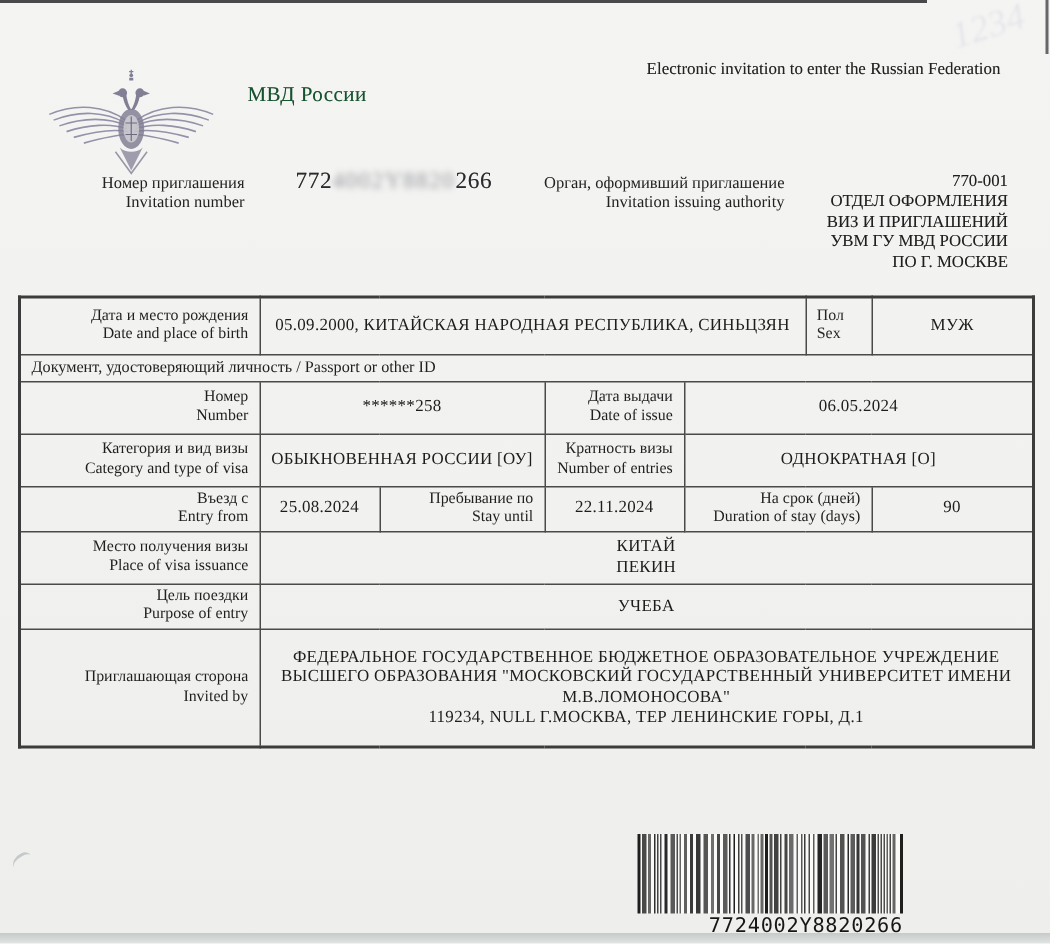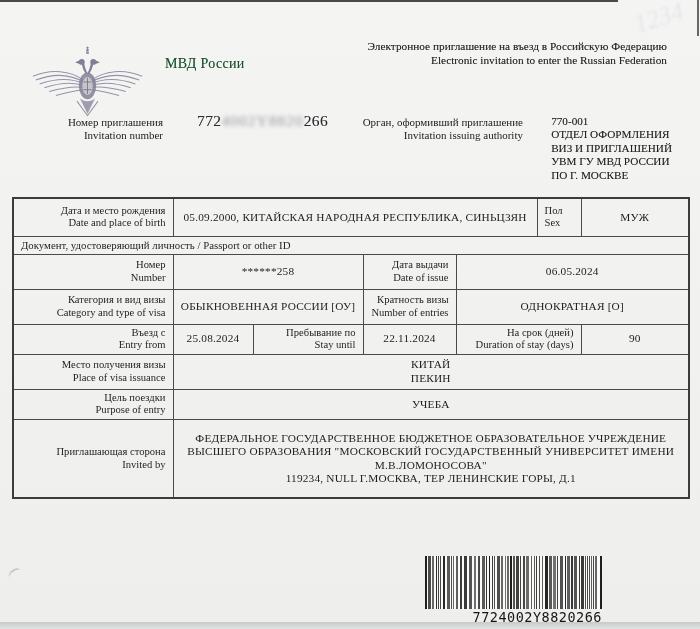--- a/index.html
+++ b/index.html
@@ -22,21 +22,21 @@
     background:linear-gradient(180deg,#c6cbca,#e0e4e3);}
   
   .emblem{left:30px;top:44px;width:115px;height:76px;}
   .agency{left:165px;top:56px;font-size:14px;letter-spacing:.3px;color:#14532d;}
   .doc-title{right:33px;top:40px;text-align:right;font-size:11.3px;line-height:13.5px;color:#222;}
   .fieldlabel{font-size:11px;line-height:13px;text-align:right;color:#222;}
   .inv-label{right:537px;top:116px;width:170px;}
   .inv-value{left:197px;top:112px;font-size:15.5px;letter-spacing:.4px;color:#2a2a2e;}
   .blurpx{filter:blur(2.3px);opacity:.72;letter-spacing:1px;color:#7c7c86;}
   .auth-label{right:177px;top:116px;width:210px;}
-  .auth-value{right:28px;top:115px;font-size:11.2px;line-height:13.4px;color:#1f1f1f;}
+  .auth-value{right:28px;top:115px;text-align:right;font-size:11.2px;line-height:13.4px;color:#1f1f1f;}
   
   table.doc{left:12px;top:197px;width:676px;position:absolute;
     border-collapse:collapse;table-layout:fixed;}
   table.doc td{border:1px solid #4a4a4a;vertical-align:middle;overflow:hidden;
     padding:2px 7px;}
   table.doc{border:2px solid #3c3c3c;}
   td.lab{text-align:right;font-size:10.6px;line-height:12.6px;color:#1f1f1f;}
   td.lab-left{text-align:left;font-size:10.6px;line-height:12.6px;vertical-align:top;padding-top:4px;}
   td.val{text-align:center;font-size:11.3px;line-height:13.5px;letter-spacing:.2px;color:#1d1d1d;}
   td.section{text-align:left;font-size:10.8px;color:#1f1f1f;padding:2px 8px;}
@@ -90,21 +90,20 @@
     <path d="M60 1 v3 M58.5 2.3 h3" stroke="#827f95" stroke-width="0.9" fill="none"></path>
     <path d="M49 58 L60 73 L71 58" stroke="#827f95" fill="none" stroke-width="1.1" opacity="0.8"></path>
     <ellipse cx="60" cy="42" rx="5.5" ry="9.5" fill="#f1f2ef" opacity="0.55"></ellipse>
     <path d="M60 33.5 v17 M56 38 h8 M56 46 h8" stroke="#6d6a80" stroke-width="0.8" fill="none"></path>
   </svg>
 </div>
 
 <div class="abs agency soft">МВД России</div>
 
 <div class="abs doc-title soft">
-  <div>Электронное приглашение на въезд в Российскую Федерацию</div>
   <div>Electronic invitation to enter the Russian Federation</div>
 </div>
 
 <div class="abs fieldlabel inv-label">
   <div>Номер приглашения</div>
   <div>Invitation number</div>
 </div>
 <div class="abs inv-value soft"><span>772</span><span class="blurpx">4002Y8820</span><span>266</span></div>
 
 <div class="abs fieldlabel auth-label">

